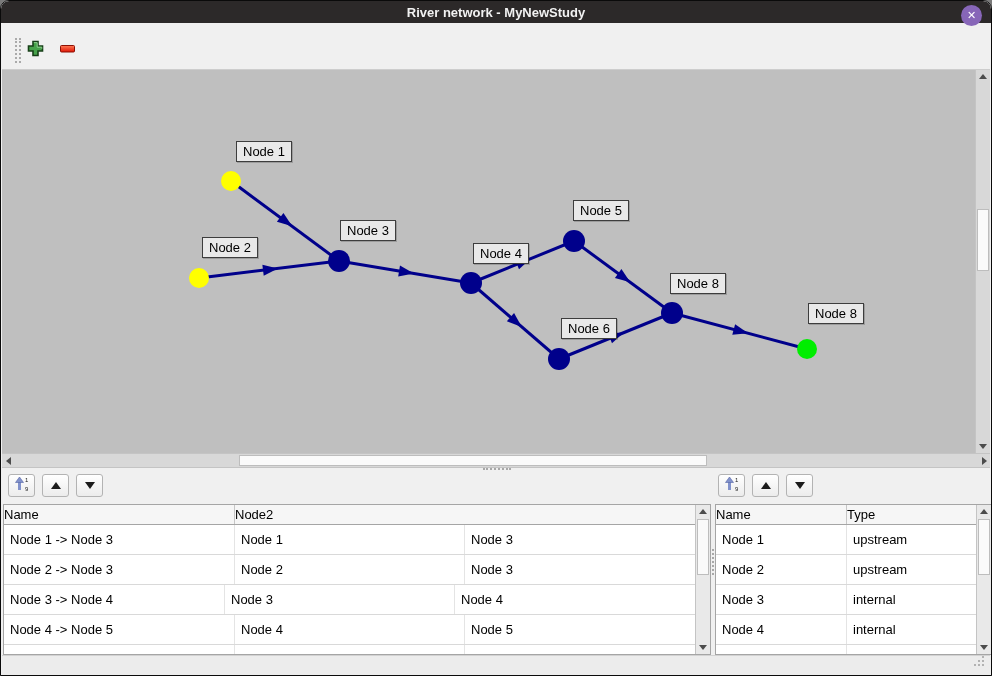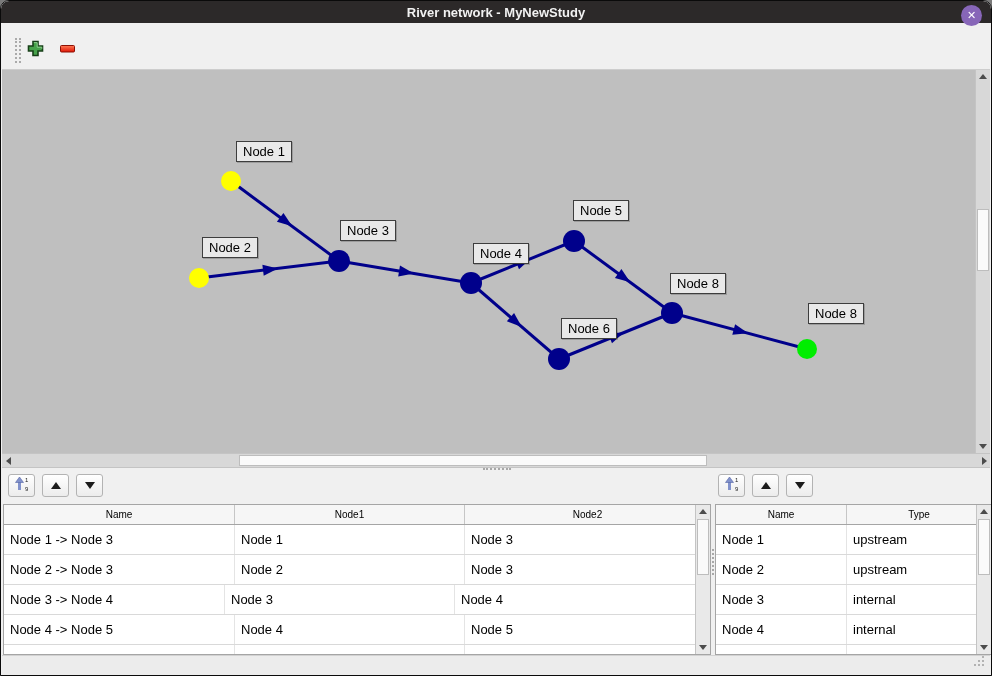--- a/index.html
+++ b/index.html
@@ -42,21 +42,21 @@
             background:linear-gradient(#ffffff,#ececec);display:flex;align-items:center;justify-content:center;
             padding:0;cursor:pointer;}
   .tri-up-big{width:0;height:0;border-left:5px solid transparent;border-right:5px solid transparent;border-bottom:7px solid #1c1c1c;}
   .tri-down-big{width:0;height:0;border-left:5px solid transparent;border-right:5px solid transparent;border-top:7px solid #1c1c1c;}
   .h-splitter-grip{position:absolute;left:481px;top:0px;width:28px;height:2px;border-top:2px dotted #a8a8a8;}
   
   .tables-row{position:absolute;left:1px;right:1px;top:503px;height:151px;background:#f0f0f0;}
   .tbl{position:absolute;top:0;height:151px;background:#ffffff;border:1px solid #a5a5a5;
        box-sizing:border-box;overflow:hidden;}
   .tbl-head{display:flex;height:20px;background:#f6f6f6;border-bottom:1px solid #a5a5a5;box-sizing:border-box;}
-  .th{font-size:10px;color:#000;text-align:center;line-height:19px;border-right:1px solid #c6c6c6;
+  .th{font-size:13px;color:#000;line-height:19px;border-right:1px solid #c6c6c6;
       box-sizing:border-box;overflow:hidden;}
   .th:last-child{border-right:none;}
   .tr{display:flex;height:30px;border-bottom:1px solid #d9d9d9;box-sizing:border-box;}
   .td{font-size:13px;color:#000;line-height:29px;padding-left:6px;border-right:1px solid #e4e4e4;
       box-sizing:border-box;overflow:hidden;white-space:nowrap;}
   .td:last-child{border-right:none;}
   .tbl-scroll{position:absolute;top:0;right:0;width:15px;height:100%;background:#e9e9e9;
               border-left:1px solid #c4c4c4;box-sizing:border-box;}
   .v-splitter-grip{position:absolute;left:710px;top:45px;width:2px;height:26px;
                    border-left:2px dotted #a8a8a8;}
@@ -201,21 +201,20 @@
           <div class="tri-down-big"></div>
         </button>
     </div>
   </div>
 
   <div class="tables-row">
 
     <div class="tbl" id="left-table" style="left:1px;width:708px">
       <div class="tbl-head">
           <div class="th" style="width: 231px;">Name</div>
-          <div class="th" style="width: 230px;">Node1</div>
           <div class="th" style="flex: 1 1 0%;">Node2</div>
         </div>
       <div class="tbl-body">
           <div class="tr">
             <div class="td" style="width: 231px;">Node 1 -&gt; Node 3</div>
             <div class="td" style="width: 230px;">Node 1</div>
             <div class="td" style="flex: 1 1 0%;">Node 3</div>
           </div>
           <div class="tr">
             <div class="td" style="width: 231px;">Node 2 -&gt; Node 3</div>

